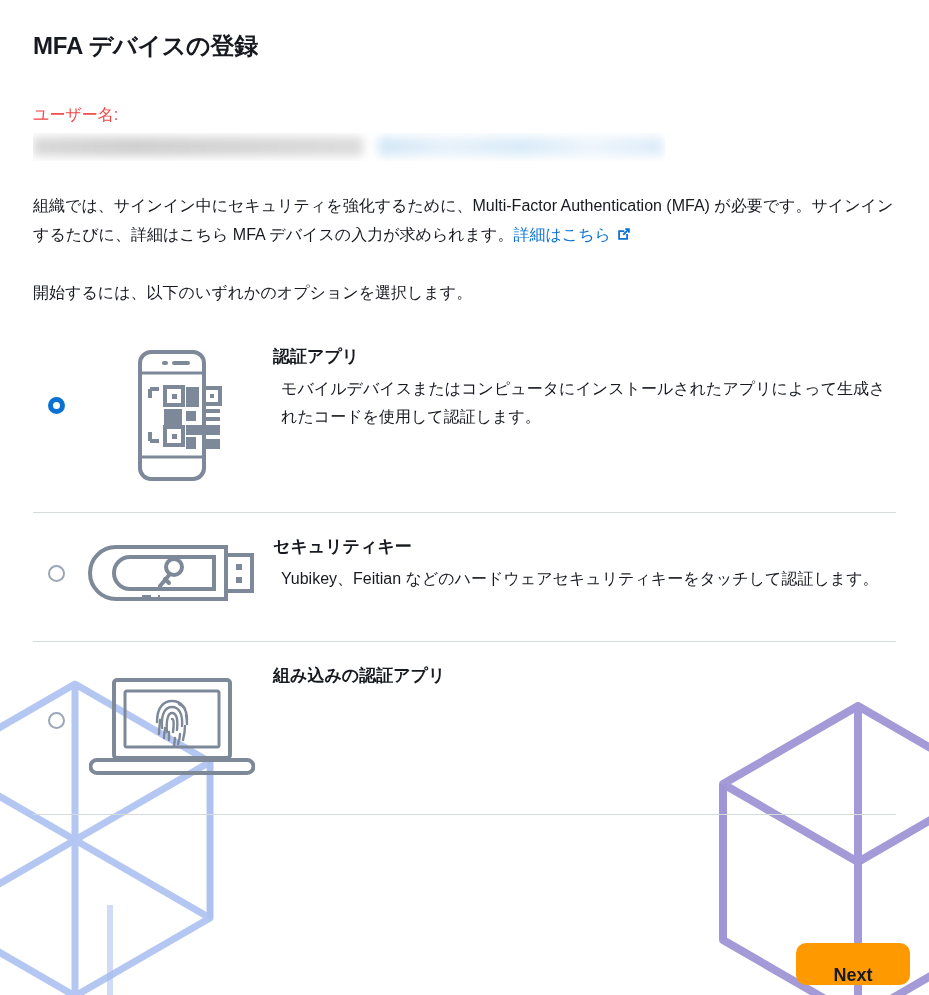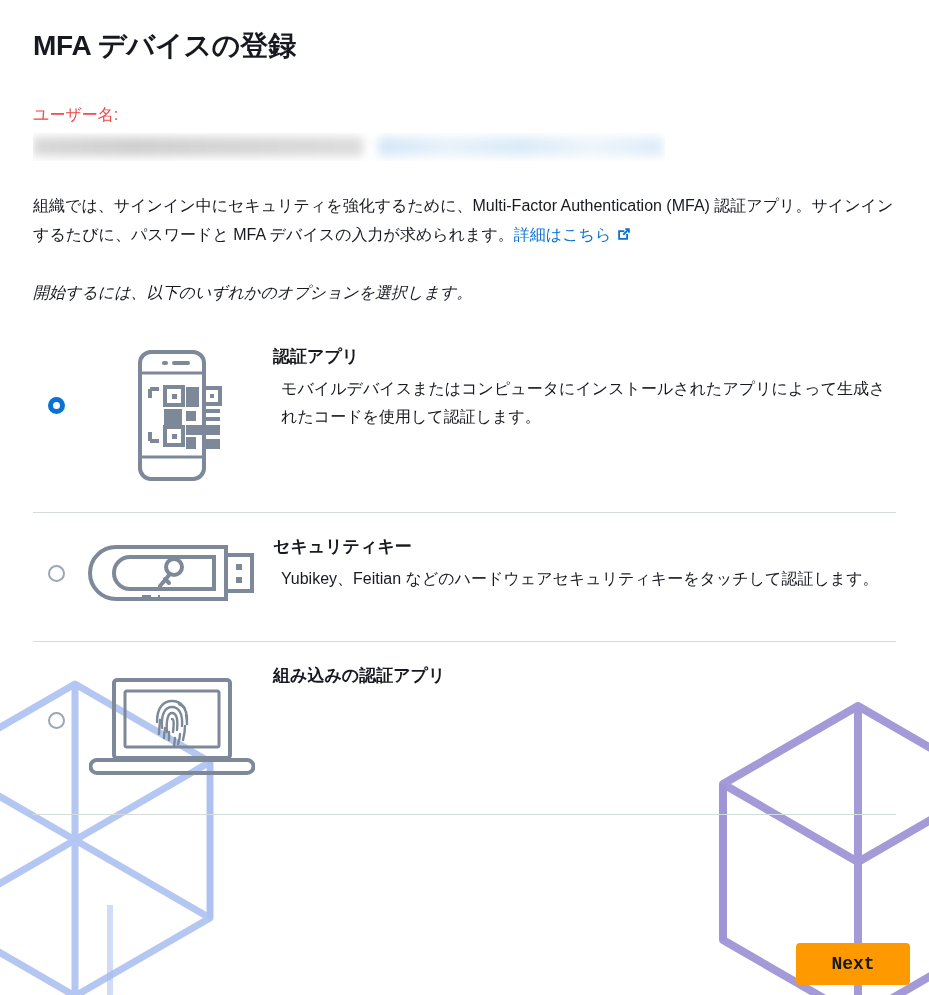--- a/index.html
+++ b/index.html
@@ -29,21 +29,21 @@
   .page {
     position: relative;
     z-index: 1;
     padding: 0 33px;
     box-sizing: border-box;
     width: 929px;
     height: 995px;
   }
 
   .page-title {
-    font-size: 28px;
+    font-size: 24px;
     font-weight: bold;
     letter-spacing: -0.2px;
     color: #16191f;
     margin: 0;
     padding-top: 30px;
     line-height: 32px;
   }
 
   .username-label {
     font-size: 16px;
@@ -93,21 +93,20 @@
     display: inline-block;
     vertical-align: -2px;
     margin-left: 5px;
   }
 
   .choose {
     font-size: 16px;
     line-height: 24px;
     color: #16191f;
     margin-top: 30px;
-    font-style: italic;
   }
 
   
   .options {
     margin-top: 18px;
   }
   .option {
     display: flex;
     align-items: flex-start;
     border-bottom: 1px solid #d5dbdb;
@@ -177,25 +176,25 @@
     bottom: 0;
     height: 78px;
   }
   .next-button {
     position: absolute;
     right: -14px;
     top: 26px;
     background: #ff9900;
     color: #16191f;
     border: none;
-    border-radius: 4px;
-    font-family: Liberation Mono, monospace;
+    border-radius: 10px;
+    font-family: Liberation Sans, sans-serif;
     font-size: 18px;
     font-weight: bold;
-    padding: 0;
+    padding: 11px;
     width: 114px;
     height: 42px;
     cursor: pointer;
     line-height: 42px;
     text-align: center;
   }
 </style>
 </head>
 <body>
 
@@ -237,21 +236,21 @@
   <h1 class="page-title">MFA デバイスの登録</h1>
 
   <div class="username-label">ユーザー名:</div>
 
   <div class="username-value">
     <span class="redact-a"></span>
     <span class="redact-b"></span>
   </div>
 
   <p class="intro">
-    <span>組織では、サインイン中にセキュリティを強化するために、Multi-Factor Authentication (MFA) 認証アプリ。サインインするたびに、パスワードと MFA デバイスの入力が求められます。</span><a class="learn-more" href="#"><span>詳細はこちら</span><span class="ext-icon"><svg width="16" height="16" viewBox="0 0 16 16" fill="none">
+    <span>組織では、サインイン中にセキュリティを強化するために、Multi-Factor Authentication (MFA) が必要です。サインインするたびに、詳細はこちら MFA デバイスの入力が求められます。</span><a class="learn-more" href="#"><span>詳細はこちら</span><span class="ext-icon"><svg width="16" height="16" viewBox="0 0 16 16" fill="none">
          <path d="M2.2 4.2 H8.4 V6.0 H4.0 V12.0 H10.2 V8.1 H12.0 V13.8 H2.2 Z" fill="#0972d3"></path>
          <path d="M9.3 2.2 H13.8 V6.7 H12.0 V5.3 L7.9 9.4 L6.6 8.1 L10.7 4.0 H9.3 Z" fill="#0972d3"></path>
        </svg></span></a>
   </p>
 
   <p class="choose">開始するには、以下のいずれかのオプションを選択します。</p>
 
   <div class="options">
 
     <div class="option opt-app">

